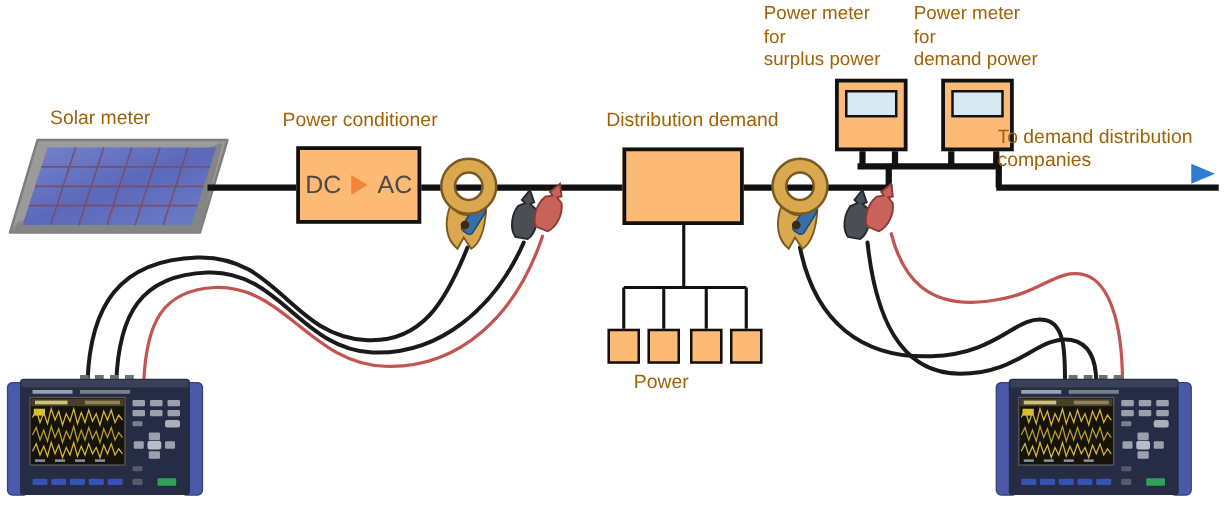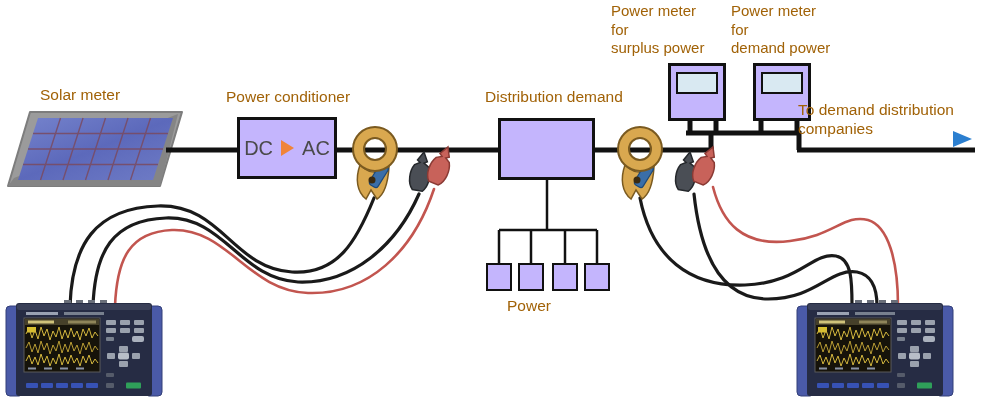--- a/index.html
+++ b/index.html
@@ -1,20 +1,20 @@
 <!DOCTYPE html>
 <html><head>
 <meta charset="utf-8">
 <style>
   html,body{margin:0;padding:0;background:#fff;}
   .stage{position:relative;width:983px;height:417px;background:#ffffff;overflow:hidden;
          font-family:"Liberation Sans", sans-serif;color:#3b3b3b;}
   .lbl{position:absolute;font-size:15.5px;line-height:18px;color:#a16207;}
   .pre{white-space:pre-line;}
-  .box{position:absolute;background:#c4b5fd;border:3px solid #111;box-sizing:border-box;}
+  .box{position:absolute;background:#fdba74;border:3px solid #111;box-sizing:border-box;}
   .load{border-width:2px;}
   .meter-screen{margin:6px auto 0 auto;width:42px;height:22px;background:#D9E9F2;
                 border:2px solid #111;box-sizing:border-box;}
   .dcac{display:flex;align-items:center;justify-content:center;gap:8px;height:100%;
         font-size:20px;color:#4a4a4a;}
   .tri-orange{width:0;height:0;border-left:13px solid #F08438;border-top:8px solid transparent;
               border-bottom:8px solid transparent;display:inline-block;}
   svg{position:absolute;left:0;top:0;}
 </style>
 </head>

